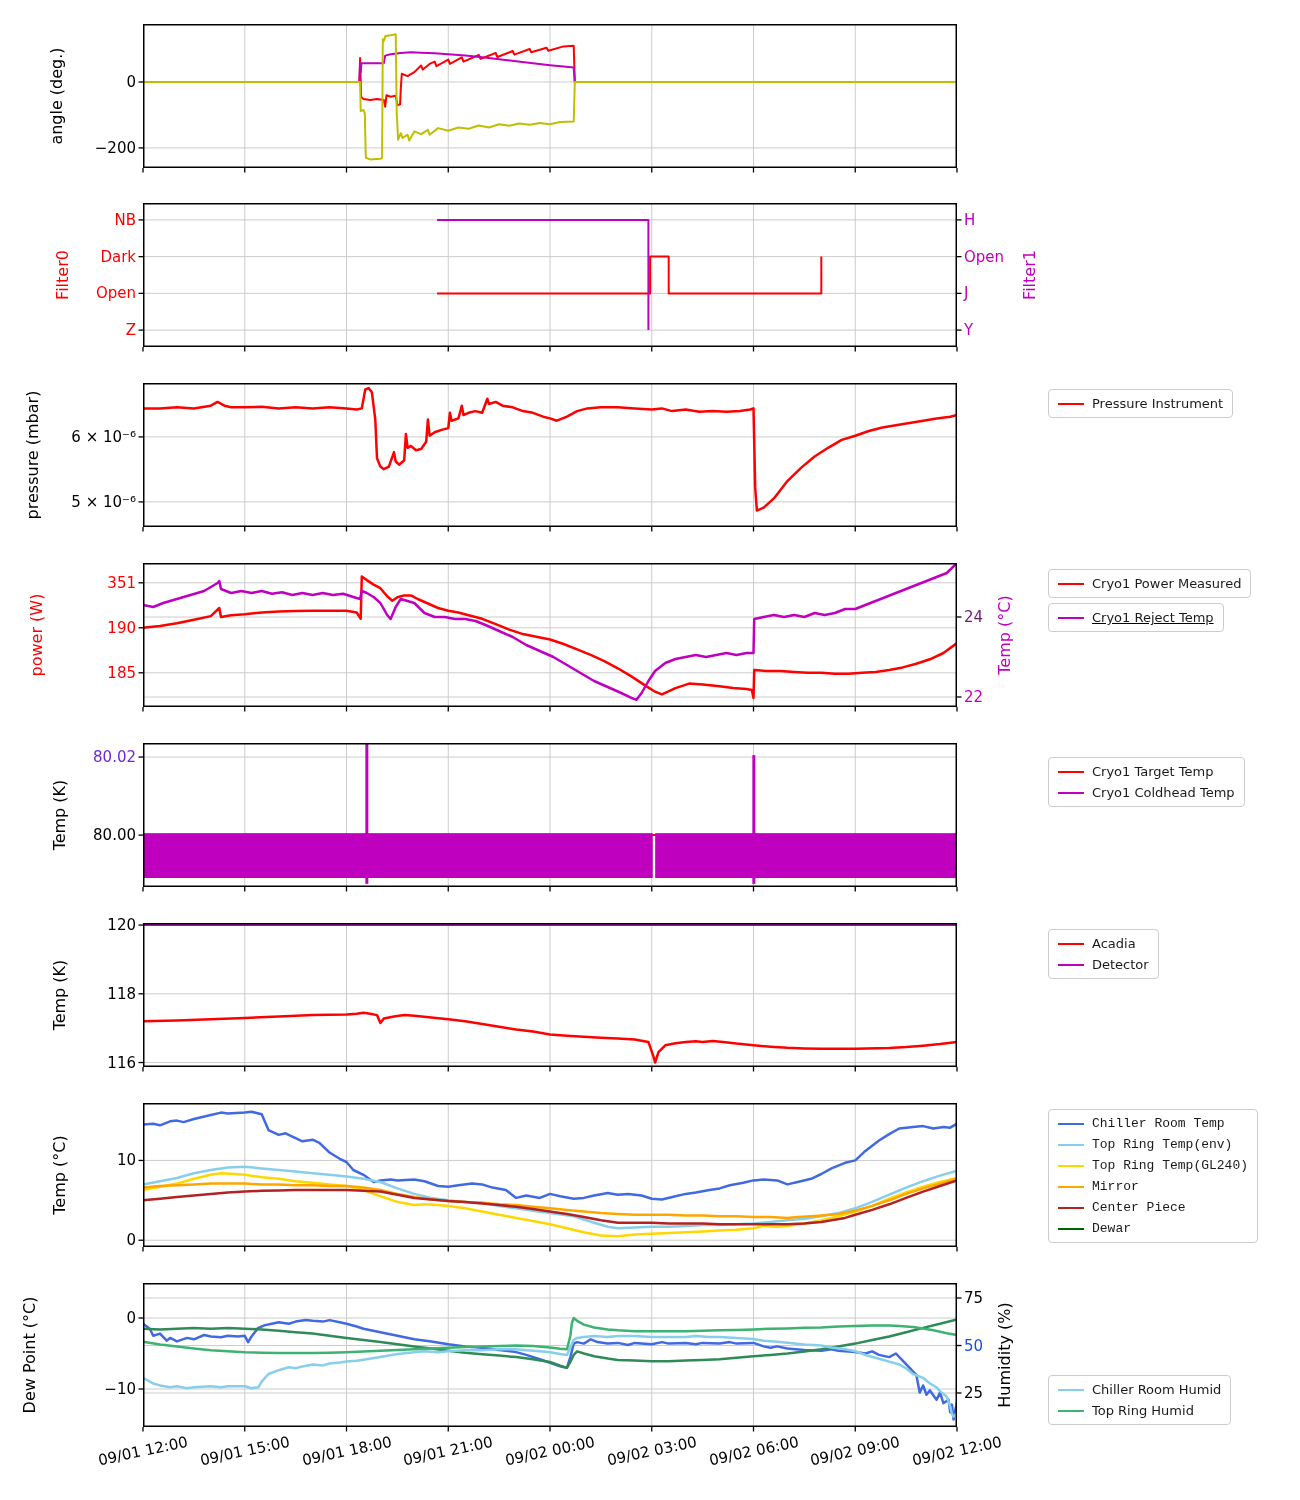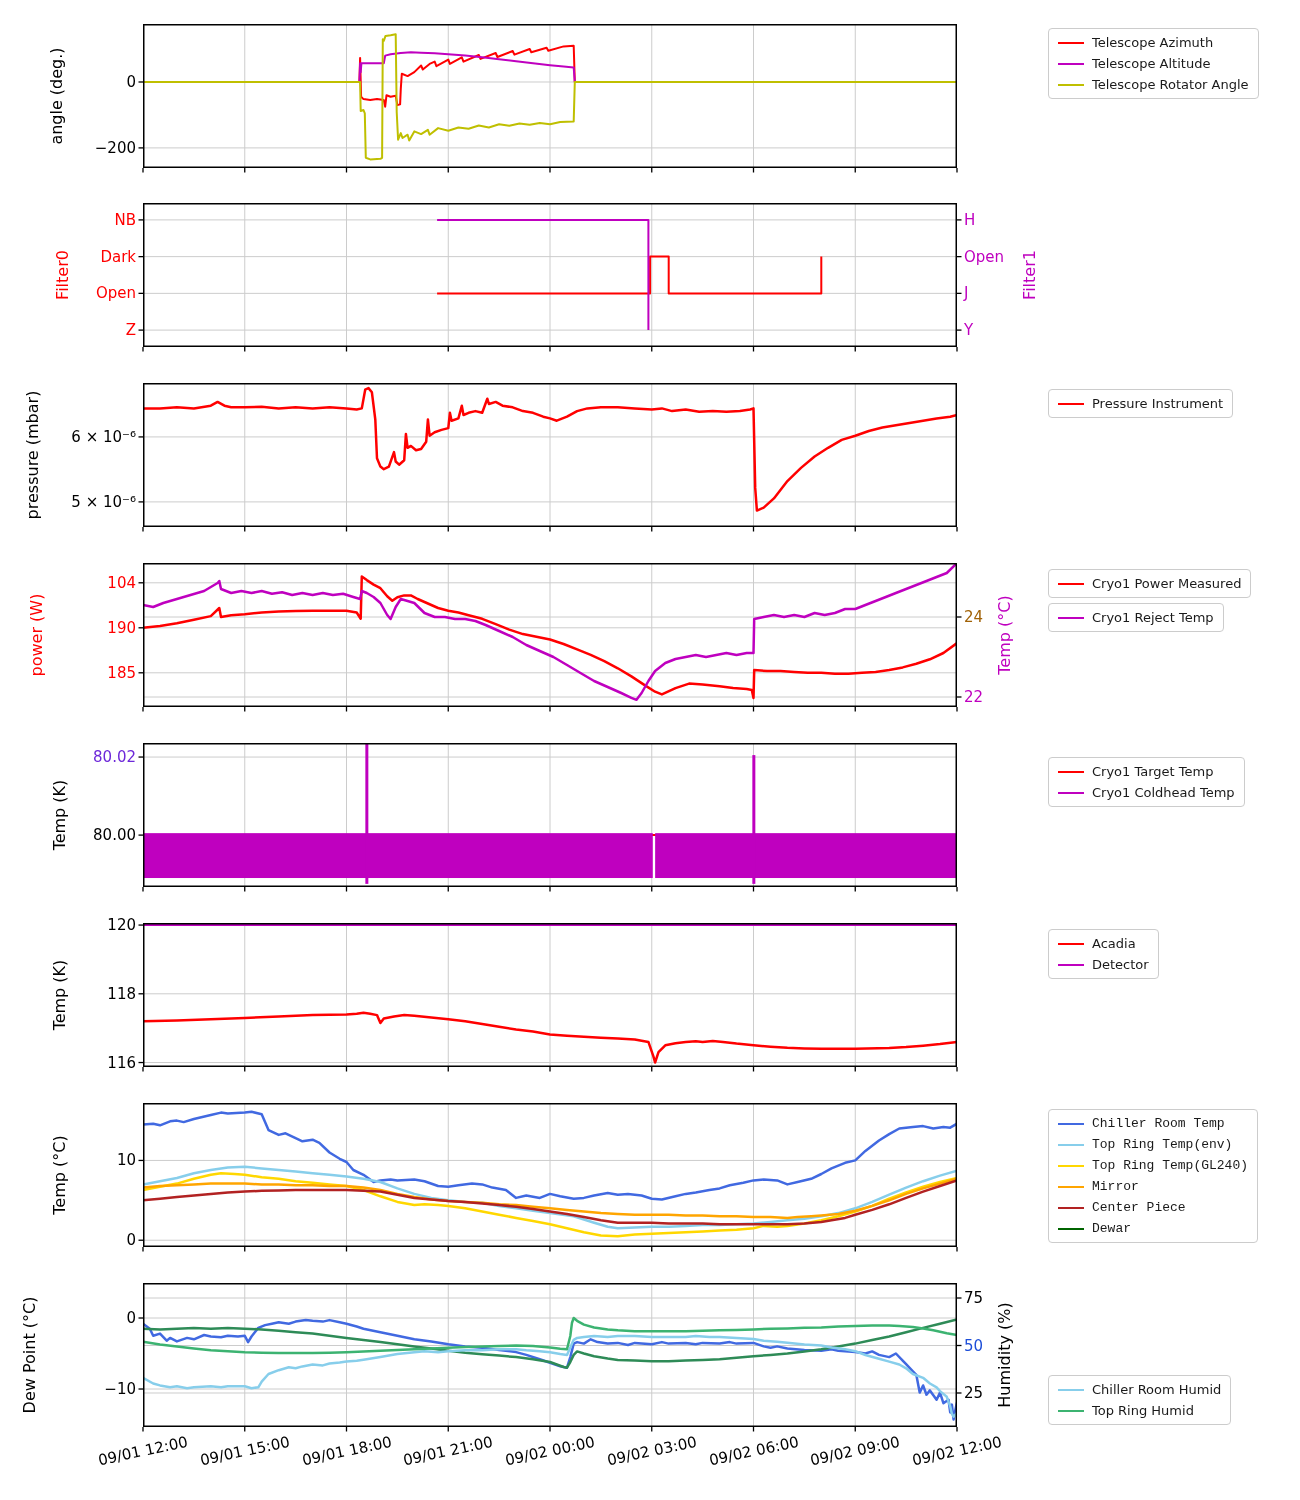--- a/index.html
+++ b/index.html
@@ -52,34 +52,20 @@
         <line x1="610.5" y1="144" x2="610.5" y2="148.5"></line>
         <line x1="712.25" y1="144" x2="712.25" y2="148.5"></line>
         <line x1="814" y1="144" x2="814" y2="148.5"></line>
         <line x1="-4.5" y1="57.995423340961096" x2="0" y2="57.995423340961096"></line>
         <line x1="-4.5" y1="123.89931350114416" x2="0" y2="123.89931350114416"></line>
       </g>
     </svg>
     <div class="ytick left" style="left: 41px; top: 70.9954px; width: 95px; color: rgb(0, 0, 0);">0</div>
     <div class="ytick left" style="left: 41px; top: 136.899px; width: 95px; color: rgb(0, 0, 0);">−200</div>
     <div class="ylab" style="left: -15px; top: 85px; color: rgb(0, 0, 0);">angle (deg.)</div>
-    <div class="legend" style="left: 1048px; top: 28px;">
-      <div class="legend-item">
-        <span class="legend-line" style="border-top-color: rgb(255, 0, 0);"></span>
-        <span>Telescope Azimuth</span>
-      </div>
-      <div class="legend-item">
-        <span class="legend-line" style="border-top-color: rgb(191, 0, 191);"></span>
-        <span>Telescope Altitude</span>
-      </div>
-      <div class="legend-item">
-        <span class="legend-line" style="border-top-color: rgb(191, 191, 0);"></span>
-        <span>Telescope Rotator Angle</span>
-      </div>
-    </div>
     <svg width="814" height="144" viewBox="0 0 814 144" class="panel-svg" style="left: 143px; top: 203px;">
       <defs>
         <clipPath id="clip1">
           <rect x="0" y="0" width="814" height="144"></rect>
         </clipPath>
       </defs>
       <g stroke="#cccccc" stroke-width="1">
         <line x1="101.75" y1="0" x2="101.75" y2="144"></line>
         <line x1="203.5" y1="0" x2="203.5" y2="144"></line>
         <line x1="305.25" y1="0" x2="305.25" y2="144"></line>
@@ -206,34 +192,34 @@
         <line x1="610.5" y1="144" x2="610.5" y2="148.5"></line>
         <line x1="712.25" y1="144" x2="712.25" y2="148.5"></line>
         <line x1="814" y1="144" x2="814" y2="148.5"></line>
         <line x1="-4.5" y1="19.799999999999898" x2="0" y2="19.799999999999898"></line>
         <line x1="-4.5" y1="64.7999999999999" x2="0" y2="64.7999999999999"></line>
         <line x1="-4.5" y1="109.7999999999999" x2="0" y2="109.7999999999999"></line>
         <line x1="814" y1="54.000000000000036" x2="818.5" y2="54.000000000000036"></line>
         <line x1="814" y1="134" x2="818.5" y2="134"></line>
       </g>
     </svg>
-    <div class="ytick left" style="left: 41px; top: 571.8px; width: 95px; color: rgb(255, 0, 0);">104</div>
+    <div class="ytick left" style="left: 41px; top: 571.8px; width: 95px; color: rgb(255, 0, 0);">351</div>
     <div class="ytick left" style="left: 41px; top: 616.8px; width: 95px; color: rgb(255, 0, 0);">190</div>
     <div class="ytick left" style="left: 41px; top: 661.8px; width: 95px; color: rgb(255, 0, 0);">185</div>
-    <div class="ytick right" style="left: 964px; top: 606px; width: 95px; color: #a16207;">24</div>
+    <div class="ytick right" style="left: 964px; top: 606px; width: 95px; color: #701a75;">24</div>
     <div class="ytick right" style="left: 964px; top: 686px; width: 95px; color: rgb(191, 0, 191);">22</div>
     <div class="ylab" style="left: -35px; top: 624px; color: rgb(255, 0, 0);">power (W)</div>
     <div class="ylab" style="left: 933px; top: 624px; color: rgb(191, 0, 191);">Temp (°C)</div>
     <div class="legend" style="left: 1048px; top: 569px;">
       <div class="legend-item">
         <span class="legend-line" style="border-top-color: rgb(255, 0, 0);"></span>
         <span>Cryo1 Power Measured</span>
       </div>
     </div>
-    <div class="legend" style="left: 1048px; top: 603px;">
+    <div class="legend" style="left: 1048px; top: 603px; text-decoration: underline;">
       <div class="legend-item">
         <span class="legend-line" style="border-top-color: rgb(191, 0, 191);"></span>
         <span>Cryo1 Reject Temp</span>
       </div>
     </div>
     <svg width="814" height="144" viewBox="0 0 814 144" class="panel-svg" style="left: 143px; top: 743px;">
       <defs>
         <clipPath id="clip4">
           <rect x="0" y="0" width="814" height="144"></rect>
         </clipPath>

